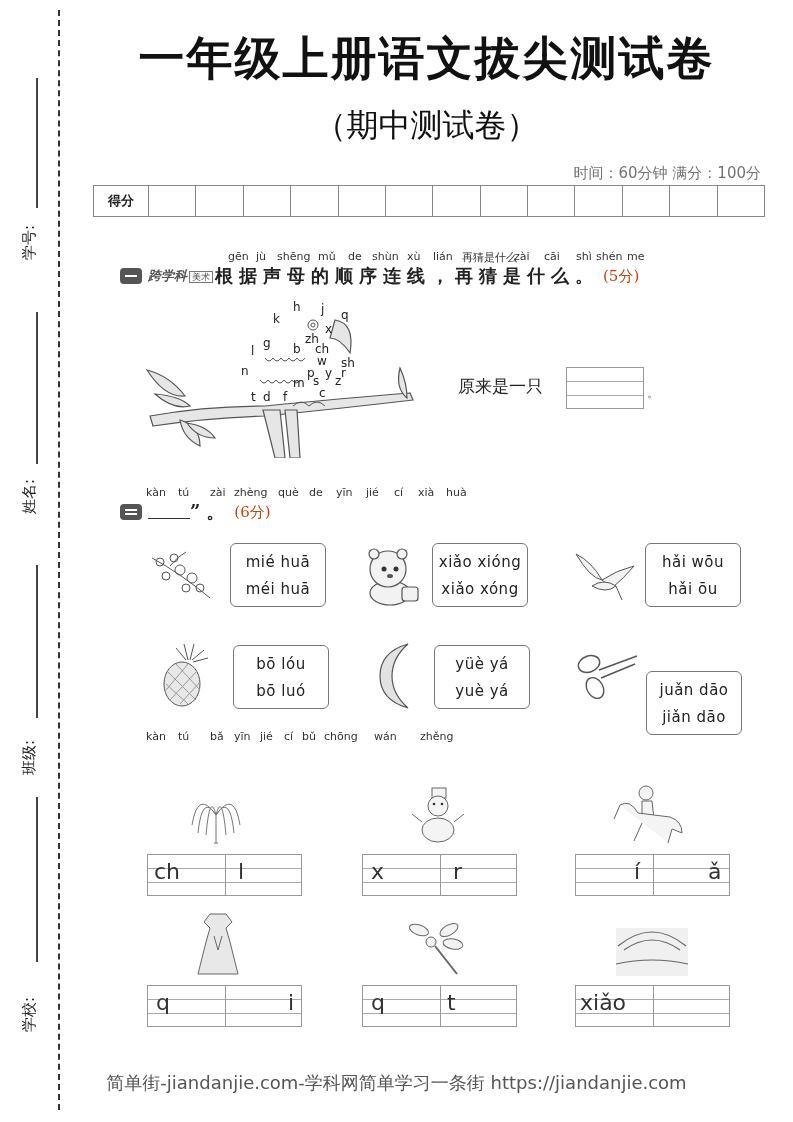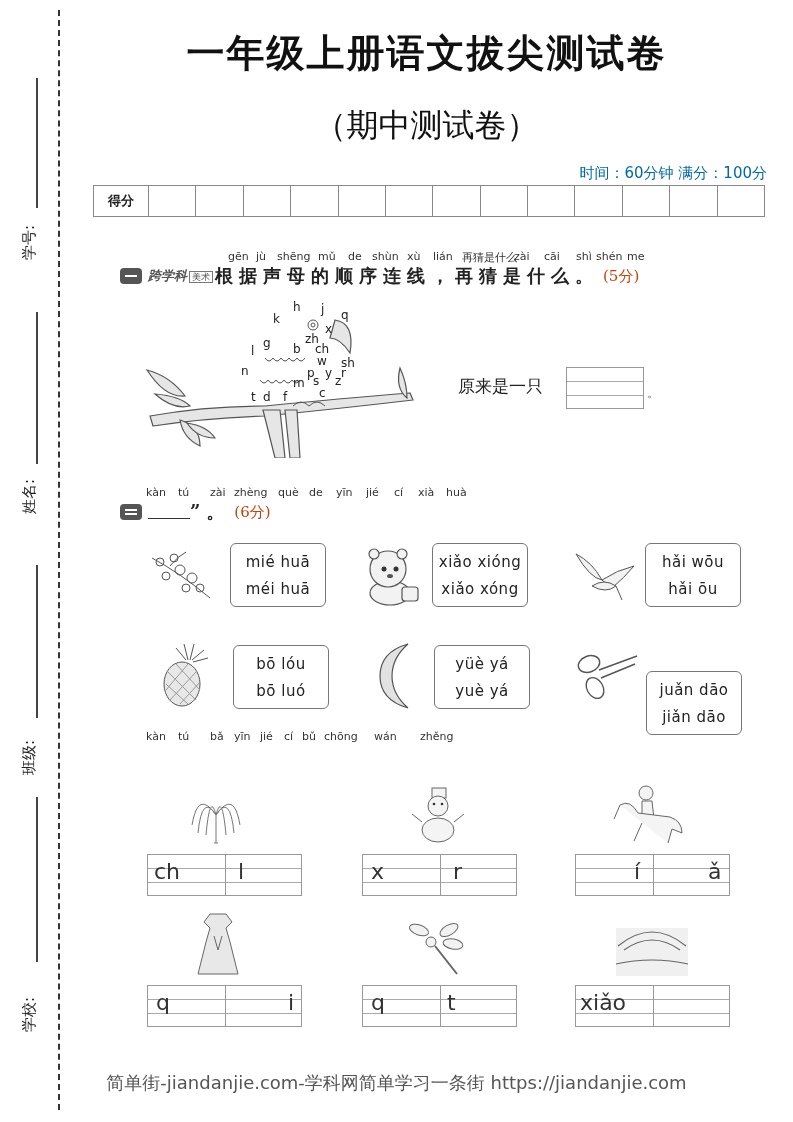--- a/index.html
+++ b/index.html
@@ -7,24 +7,24 @@
   body { position: relative; font-family: "DejaVu Sans", sans-serif; color: #1a1a1a; }
 
   
   .dash-line { position: absolute; left: 58px; top: 10px; height: 1100px; border-left: 2px dashed #333; }
   .side-field { position: absolute; left: 18px; width: 24px; }
   .side-field .line { position: absolute; left: 18px; width: 2px; background: #444; }
   .side-field .lbl { position: absolute; left: 2px; font-size: 15px; white-space: nowrap;
                      transform: rotate(-90deg); transform-origin: left top; color: #222; }
 
   .title { position: absolute; left: 0; width: 793px; padding-left: 60px; top: 28px; text-align: center;
-           font-size: 38px; font-weight: bold; letter-spacing: 2px; color: #111; }
+           font-size: 46px; font-weight: bold; letter-spacing: 2px; color: #111; }
   .subtitle { position: absolute; left: 0; width: 793px; padding-left: 60px; top: 104px; text-align: center;
               font-size: 32px; color: #111; }
-  .meta { position: absolute; right: 26px; top: 164px; font-size: 15px; color: #0369a1; padding-left: 48px; }
+  .meta { position: absolute; right: 32px; top: 164px; font-size: 15px; color: #737373; padding-left: 48px; }
 
   table.score { position: absolute; left: 93px; top: 185px; width: 672px; border-collapse: collapse; }
   table.score td { border: 1px solid #888; height: 31px; text-align: center; font-size: 13px; color: #222; }
   table.score td.hdr { font-weight: bold; width: 55px; }
 
   .q-head { position: absolute; left: 120px; }
   .q-head .pinyin { font-size: 11px; color: #333; height: 14px; position: relative; }
   .q-head .pinyin span { position: absolute; white-space: nowrap; }
   .q-head .main { display: flex; align-items: center; font-size: 18px; font-weight: bold; letter-spacing: 6px; color: #222; font-family: "DejaVu Serif", serif; }
   .q-head .pts { font-weight: normal; font-size: 15px; letter-spacing: 0; margin-left: 4px; color: #c2410c; }

